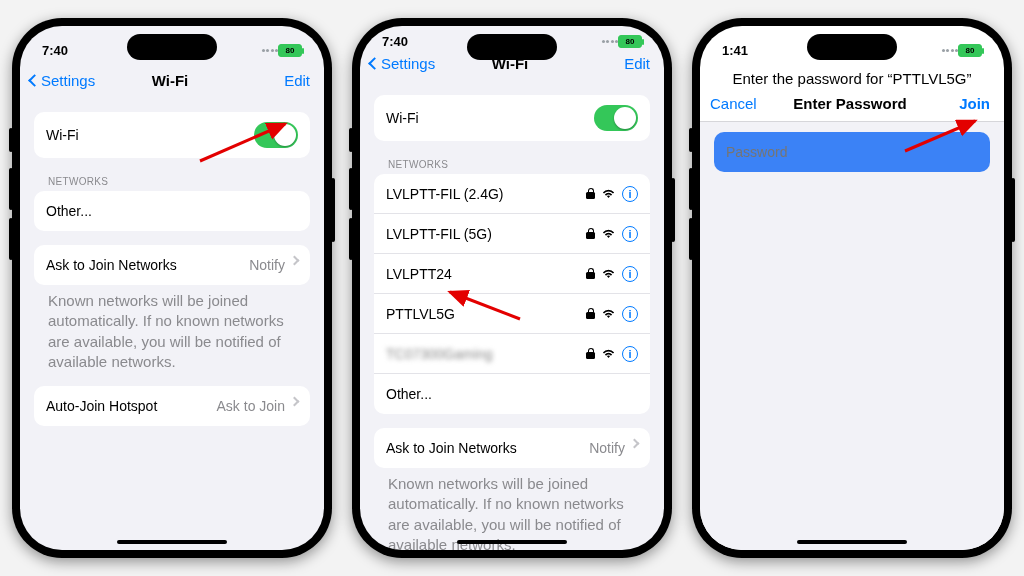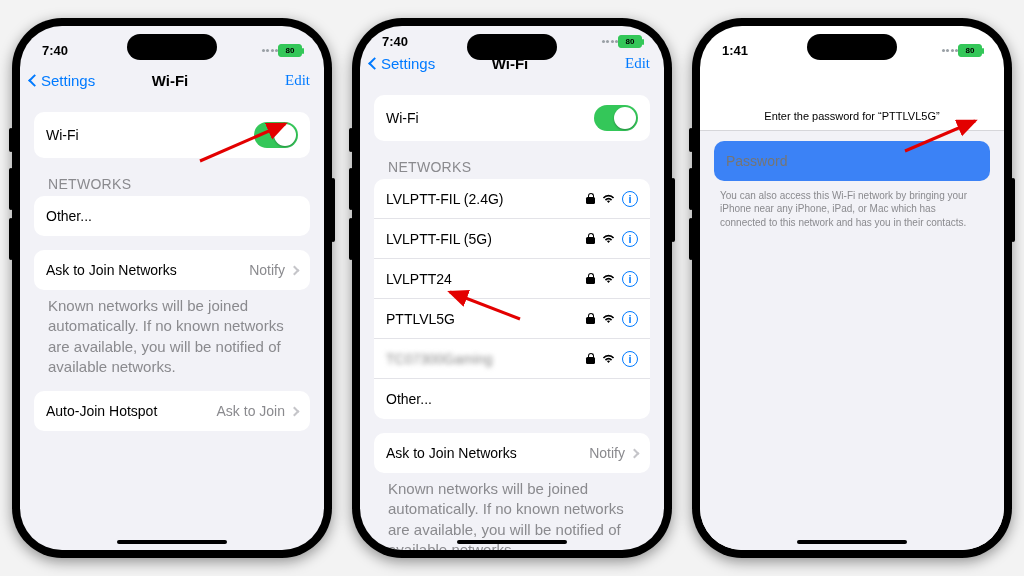--- a/index.html
+++ b/index.html
@@ -47,38 +47,38 @@
     background:#34c759; position:relative; color:#000; font-size:8px; font-weight:700;
     display:flex; align-items:center; justify-content:center;
   }
   .batt::after{content:"";position:absolute;right:-3px;top:3px;width:2px;height:6px;background:#34c759;border-radius:1px;}
   .navbar {
     display:flex; align-items:flex-end; justify-content:space-between;
     padding:6px 14px 8px 10px; font-size:15px;
     border-bottom: .5px solid transparent;
   }
   .nav-left,.nav-right{ color:#007aff; display:flex; align-items:center; gap:2px; min-width:70px;}
-  .nav-right{justify-content:flex-end;font-family:Liberation Serif, serif;}
+  .nav-right{justify-content:flex-end;}
   .nav-title{ font-weight:600; font-size:15px;}
   .chev-left{ width:9px;height:9px;border-left:2px solid #007aff;border-bottom:2px solid #007aff; transform:rotate(45deg); }
-  .subhead{ text-align:center; font-size:11px; color:#000; padding-top:4px; padding-bottom:8px;margin-top:40px;}
+  .subhead{ text-align:center; font-size:15px; color:#000; padding-top:4px; padding-bottom:8px;}
   .content{ flex:1; overflow:hidden; padding:0 14px; }
   .group{ margin-top:14px; }
-  .ghead{ font-size:14px; color:#8a8a8e; padding:4px 14px 4px 14px; letter-spacing:.3px;}
+  .ghead{ font-size:10px; color:#8a8a8e; padding:4px 14px 4px 14px; letter-spacing:.3px;}
   .card{
     background:#fff; border-radius:10px;
   }
   .row{
     display:flex; align-items:center; justify-content:space-between;
     padding:10px 12px; font-size:14px; min-height:40px;
     border-bottom:.5px solid #e3e3e8;
   }
   .row:last-child{border-bottom:none;}
   .row .lbl{ color:#000;}
-  .row .val{ color:#8a8a8e; display:flex; align-items:center; gap:6px;}
+  .row .val{ color:#8a8a8e; display:flex; align-items:flex-start; gap:6px;}
   .chev{ width:7px;height:7px;border-top:2px solid #c5c5c9;border-right:2px solid #c5c5c9; transform:rotate(45deg);}
   .foot{ font-size:15px; color:#8a8a8e; padding:6px 14px 0 14px; line-height:1.35;}
   .toggle{
     width:44px;height:26px;background:#34c759;border-radius:13px;position:relative;
   }
   .toggle::after{content:"";position:absolute;right:2px;top:2px;width:22px;height:22px;background:#fff;border-radius:50%;box-shadow:0 1px 2px rgba(0,0,0,.3);}
   .net-icons{ display:flex; align-items:center; gap:7px;}
   .lock{ width:9px; position:relative; height:11px;}
   .lock::before{content:"";position:absolute;bottom:0;width:9px;height:7px;background:#000;border-radius:1.5px;}
   .lock::after{content:"";position:absolute;top:0;left:1.5px;width:4px;height:5px;border:1.3px solid #000;border-bottom:none;border-radius:3px 3px 0 0;}
@@ -344,26 +344,30 @@
         <span class="dots">
             <span></span>
             <span></span>
             <span></span>
             <span></span>
           </span>
         <span class="batt">80</span>
       </span>
     </div>
     <div class="subhead">Enter the password for “PTTLVL5G”</div>
+    <div class="navbar" style="padding-top:0">
+      <span class="nav-left">Cancel</span>
+      <span class="nav-title">Enter Password</span>
+      <span class="nav-right" style="font-weight:600">Join</span>
+    </div>
     <div class="hr"></div>
     <div style="background:#f2f2f7; flex:1;">
       <div class="pw-card">
         <input class="pw-input" placeholder="Password" style="">
       </div>
-      <div class="pw-info">You can also access this Wi-Fi network by bringing your iPhone near any iPhone, iPad, or Mac which has connected to this network and has you in their contacts.</div>
     </div>
     <div class="home-ind"></div>
 
     <div class="arrow" style="top:90px; left:200px;">
       <svg width="90" height="40">
           <defs>
             <marker id="ah3" markerWidth="8" markerHeight="8" refX="6" refY="3" orient="auto">
               <path d="M0,0 L7,3 L0,6 Z" fill="#e30000"></path>
             </marker>
           </defs>

